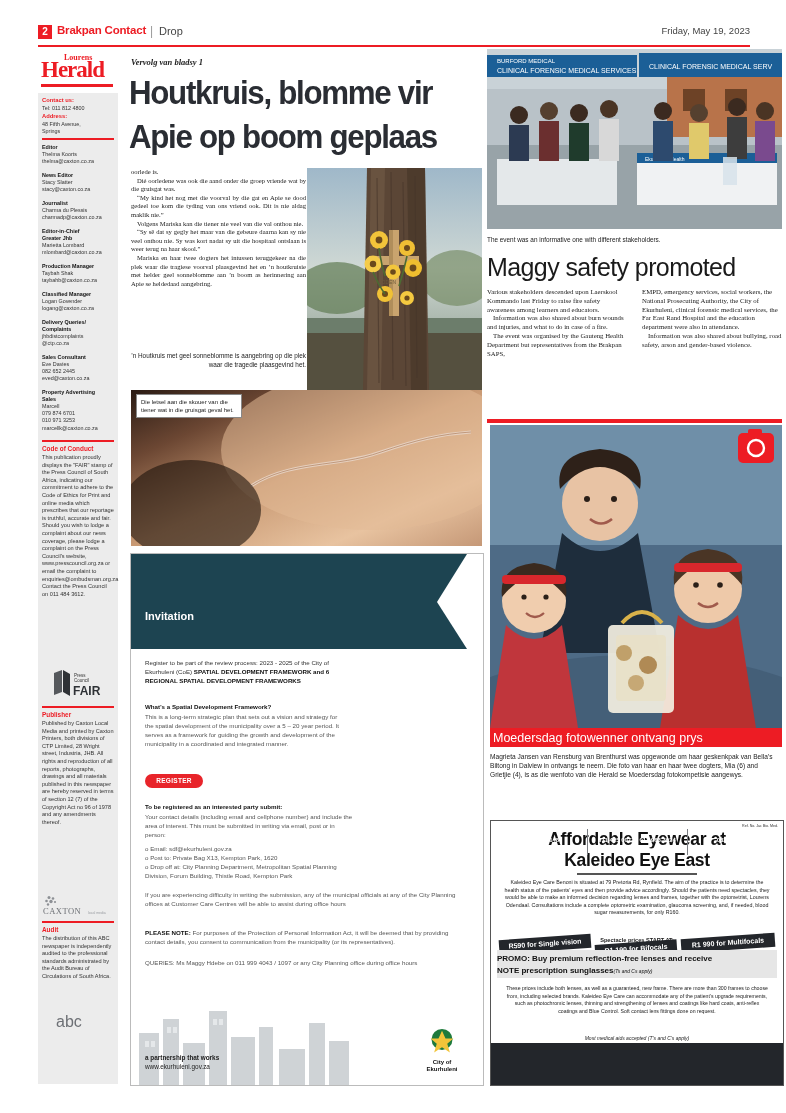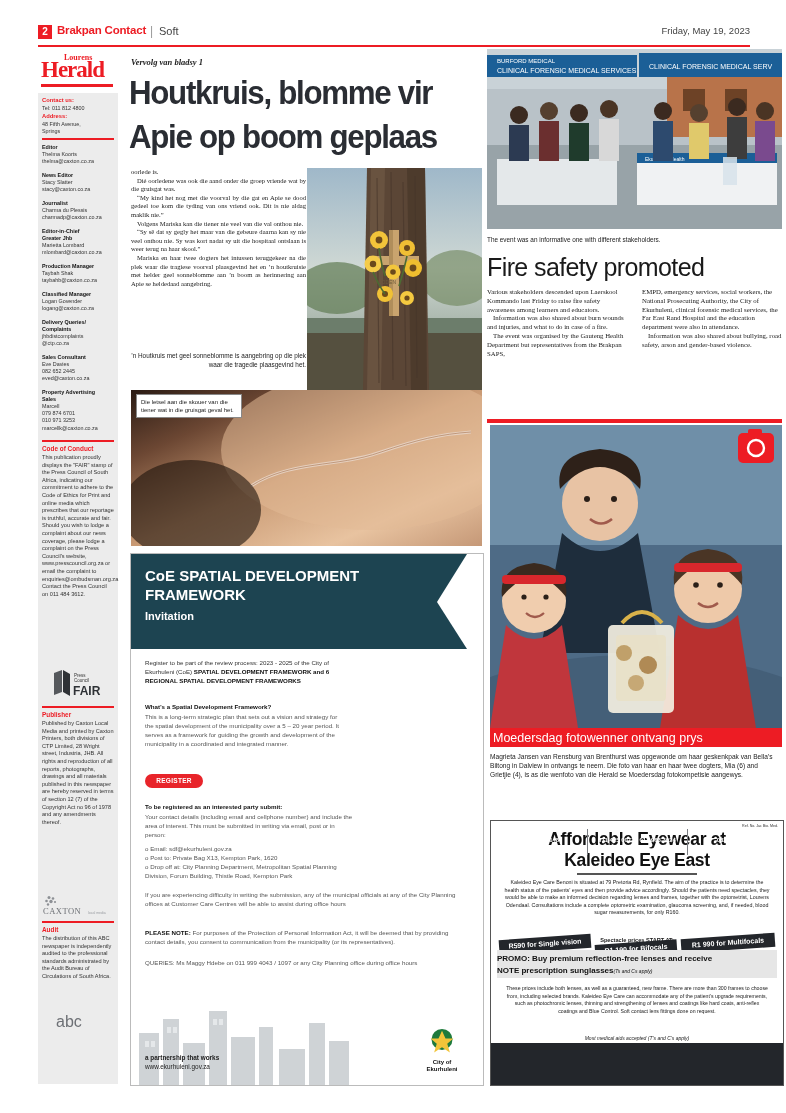--- a/index.html
+++ b/index.html
@@ -98,21 +98,21 @@
 </style>
 </head>
 <body>
 
 <div class="page">
 
   <div class="topbar">
     <div class="pagenum">2</div>
     <div class="topname">Brakpan Contact</div>
     <div class="topsep">|</div>
-    <div class="topsec">Soft</div>
+    <div class="topsec">Drop</div>
     <div class="topdate">Friday, May 19, 2023</div>
   </div>
   <div class="topline"></div>
 
   <div class="sidebar">
 
     <div class="logo">
       <div class="small">Lourens</div>
       <div class="big">Herald</div>
       <div class="ul"></div>
@@ -341,21 +341,21 @@
         <circle cx="250" cy="58" r="9" fill="#3b2a20"></circle>
           <rect x="240" y="68" width="20" height="42" fill="#3d3d3d"></rect>
         <circle cx="278" cy="62" r="9" fill="#4a3424"></circle>
           <rect x="268" y="72" width="20" height="40" fill="#7a4a8e"></rect>
       </g>
       <rect x="236" y="108" width="14" height="28" fill="#d7e3ea" opacity="0.85"></rect>
     </svg>
   </div>
   <div class="rcap" style="left:487px;top:236px;width:295px;">The event was an informative one with different stakeholders.</div>
 
-  <div class="firehead">Fire safety promoted</div>
+  <div class="firehead">Maggy safety promoted</div>
 
   <div class="firecol" style="left:487px;top:288px;width:140px;">
     <p class="noind">Various stakeholders descended upon Laerskool Kommando last Friday to raise fire safety awareness among learners and educators.</p>
     <p>Information was also shared about burn wounds and injuries, and what to do in case of a fire.</p>
     <p>The event was organised by the Gauteng Health Department but representatives from the Brakpan SAPS,</p>
   </div>
   <div class="firecol" style="left:642px;top:288px;width:140px;">
     <p class="noind">EMPD, emergency services, social workers, the National Prosecuting Authority, the City of Ekurhuleni, clinical forensic medical services, the Far East Rand Hospital and the education department were also in attendance.</p>
     <p>Information was also shared about bullying, road safety, arson and gender-based violence.</p>
   </div>
@@ -403,21 +403,20 @@
       <circle cx="266" cy="23" r="8" fill="none" stroke="#fff" stroke-width="2.4"></circle>
     </svg>
   </div>
   <div class="redbar" style="left:490px;top:728px;width:292px;height:19px;"></div>
   <div class="moedhead">Moedersdag fotowenner ontvang prys</div>
   <div class="moedtext">Magrieta Jansen van Rensburg van Brenthurst was opgewonde om haar geskenkpak van Bella’s Biltong in Dalview in ontvangs te neem. Die foto van haar en haar twee dogters, Mia (6) and Grietjie (4), is as die wenfoto van die Herald se Moedersdag fotokompetisie aangewys.</div>
 
   <div class="coe">
     <div class="coehdr"></div>
     <div class="coearrow"></div>
-    <div class="coeT1">CoE SPATIAL DEVELOPMENT FRAMEWORK</div>
     <div class="coeT2">Invitation</div>
 
     <div class="coebody" style="top:104px;">
       <span>Register to be part of the review process: 2023 - 2025 of the City of Ekurhuleni (CoE) </span><span class="coebold">SPATIAL DEVELOPMENT FRAMEWORK and 6 REGIONAL SPATIAL DEVELOPMENT FRAMEWORKS</span>
     </div>
     <div class="coebody coebold" style="top:148px;">What’s a Spatial Development Framework?</div>
     <div class="coebody" style="top:158px;color:#555;">This is a long-term strategic plan that sets out a vision and strategy for the spatial development of the municipality over a 5 – 20 year period. It serves as a framework for guiding the growth and development of the municipality in a coordinated and integrated manner.</div>
     <div class="coebtn" style="top:220px;">REGISTER</div>
 
     <div class="coebody coebold" style="top:248px;width:210px;">To be registered as an interested party submit:</div>

